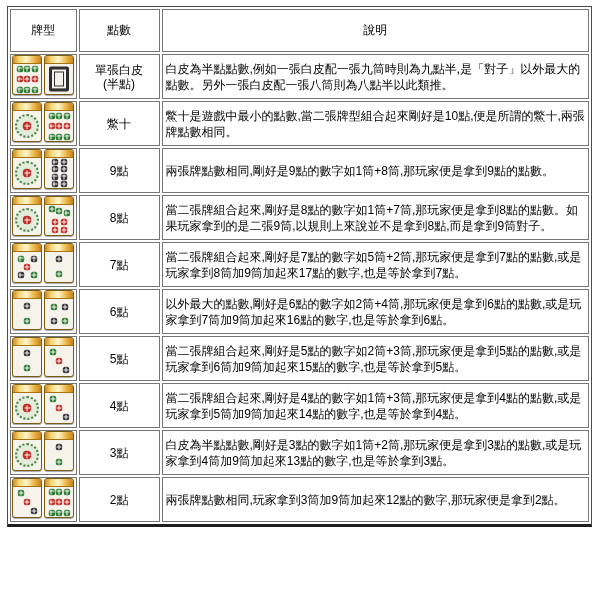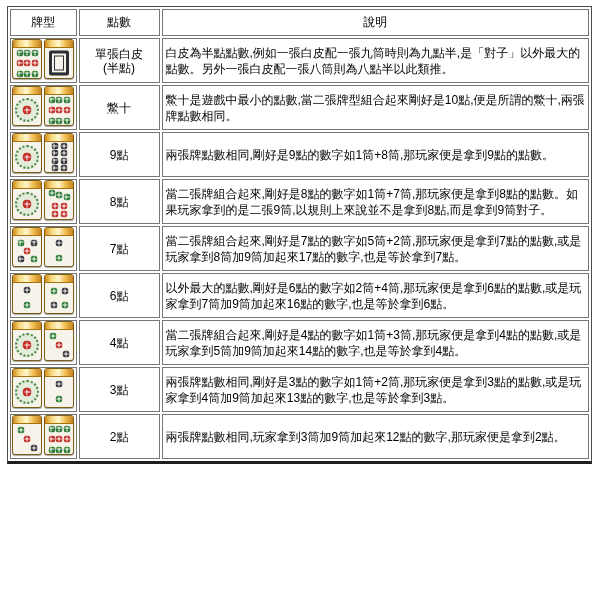--- a/index.html
+++ b/index.html
@@ -10,21 +10,21 @@
   }
   table.rules{
     table-layout:fixed;border-collapse:separate;border-spacing:2px;
     width:585px;margin:6px 0 0 7px;background:#fff;
     border:1px solid #4a4a4a;border-bottom:3px solid #1f1f1f;
   }
   col.c-tiles{width:66px}
   col.c-points{width:80px}
   col.c-desc{width:423px}
   th,td{border:1px solid #767676;vertical-align:middle;background:#fff;}
-  th{height:15px;font-weight:normal;text-align:center;padding:4px;font-size:12px;}
+  th{height:15px;font-weight:normal;text-align:center;padding:12px;font-size:12px;}
   td.tiles{height:39px;text-align:center;padding:0;}
   td.points{text-align:center;white-space:pre-line;line-height:14px;padding:0 2px;}
   td.desc{text-align:left;padding:1px 3px;line-height:16px;}
   
   .pair{display:inline-flex;gap:2px;align-items:center;justify-content:center;}
   .tile{
     position:relative;width:28px;height:38px;border:1px solid #7c5c12;border-radius:3px;
     background:var(--tile-face);box-shadow:0 1px 1px rgba(0,0,0,.35);
   }
   .cap{
@@ -225,20 +225,41 @@
             </div>
           </div></td>
         <td class="points">6點</td>
         <td class="desc">以外最大的點數,剛好是6點的數字如2筒+4筒,那玩家便是拿到6點的點數,或是玩家拿到7筒加9筒加起來16點的數字,也是等於拿到6點。</td>
       </tr>
       <tr>
         <td class="tiles"><div class="pair">
             <div class="tile">
               <div class="cap"></div>
               <div class="face">
+                <div class="dot k" style="left: 50%; top: 24%;"></div>
+                <div class="dot g" style="left: 50%; top: 74%;"></div>
+              </div>
+            </div>
+            <div class="tile">
+              <div class="cap"></div>
+              <div class="face">
+                <div class="dot g" style="left: 27%; top: 20%;"></div>
+                <div class="dot r" style="left: 50%; top: 50%;"></div>
+                <div class="dot k" style="left: 73%; top: 80%;"></div>
+              </div>
+            </div>
+          </div></td>
+        <td class="points">5點</td>
+        <td class="desc">當二張牌組合起來,剛好是5點的數字如2筒+3筒,那玩家便是拿到5點的點數,或是玩家拿到6筒加9筒加起來15點的數字,也是等於拿到5點。</td>
+      </tr>
+      <tr>
+        <td class="tiles"><div class="pair">
+            <div class="tile">
+              <div class="cap"></div>
+              <div class="face">
                 <div class="big"></div>
               </div>
             </div>
             <div class="tile">
               <div class="cap"></div>
               <div class="face">
                 <div class="dot g" style="left: 27%; top: 20%;"></div>
                 <div class="dot r" style="left: 50%; top: 50%;"></div>
                 <div class="dot k" style="left: 73%; top: 80%;"></div>
               </div>
@@ -257,21 +278,21 @@
             </div>
             <div class="tile">
               <div class="cap"></div>
               <div class="face">
                 <div class="dot k" style="left: 50%; top: 24%;"></div>
                 <div class="dot g" style="left: 50%; top: 74%;"></div>
               </div>
             </div>
           </div></td>
         <td class="points">3點</td>
-        <td class="desc">兩張牌點數相同,剛好是3點的數字如1筒+2筒,那玩家便是拿到3點的點數,或是玩家拿到4筒加9筒加起來13點的數字,也是等於拿到3點。</td>
+        <td class="desc">白皮為半點點數,剛好是3點的數字如1筒+2筒,那玩家便是拿到3點的點數,或是玩家拿到4筒加9筒加起來13點的數字,也是等於拿到3點。</td>
       </tr>
       <tr>
         <td class="tiles"><div class="pair">
             <div class="tile">
               <div class="cap"></div>
               <div class="face">
                 <div class="dot g" style="left: 27%; top: 20%;"></div>
                 <div class="dot r" style="left: 50%; top: 50%;"></div>
                 <div class="dot k" style="left: 73%; top: 80%;"></div>
               </div>

